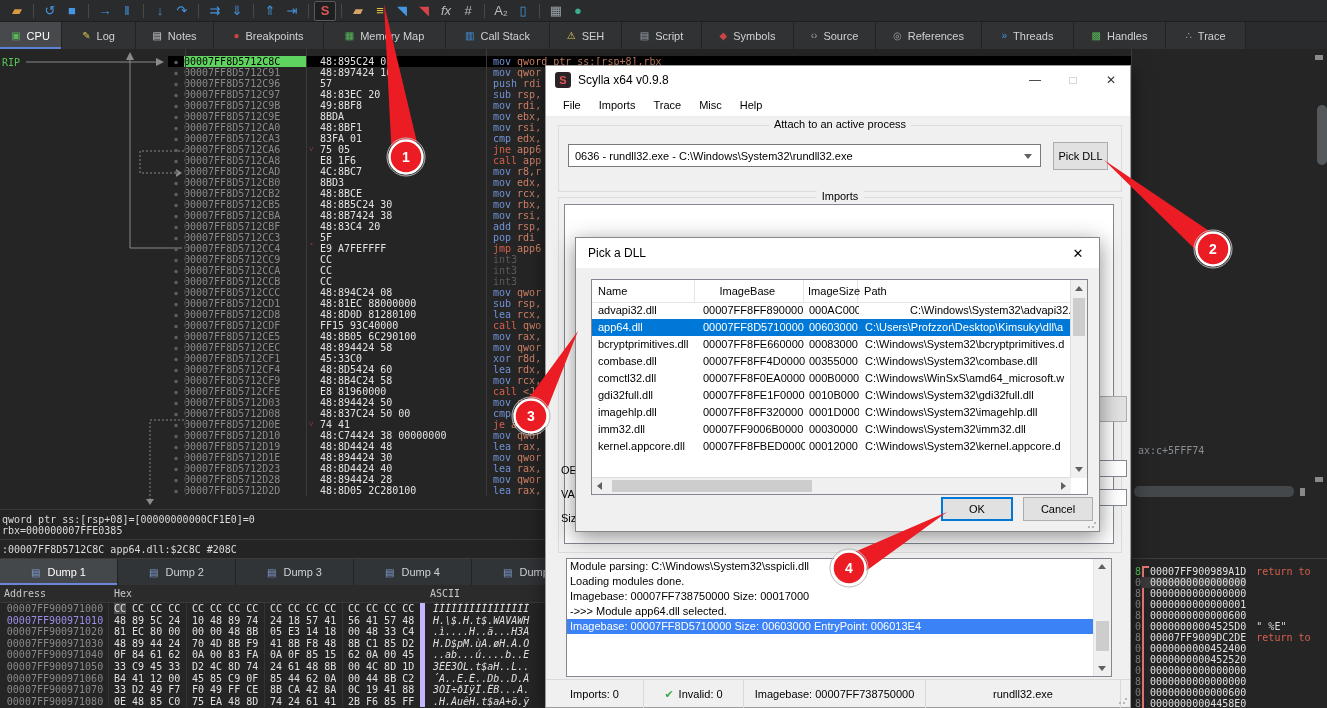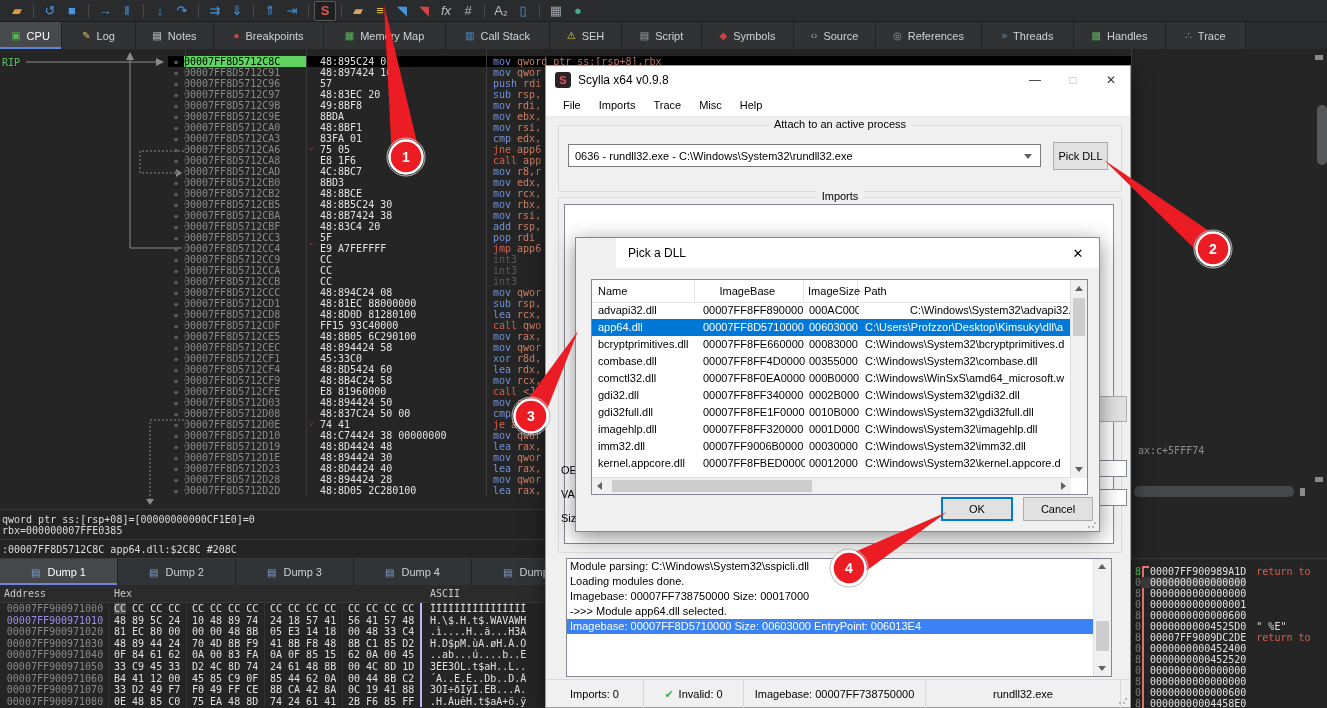--- a/index.html
+++ b/index.html
@@ -64,21 +64,21 @@
   .dtab.active{background:#45484b;color:#fff;}
   .dtab.active::after{content:"";position:absolute;left:0;right:0;bottom:0;height:2px;background:#6f86d8;}
   .dhead{position:absolute;left:0;top:26px;width:1097px;height:17px;color:#c8c8c8;font-size:10px;
          border-bottom:1px solid #3a3a3a;background:#2b2b2b;}
   .dhead span{position:absolute;top:3px;}
   .hrows{position:absolute;left:0;top:44px;}
   .hrow{display:flex;height:11.6px;line-height:11.6px;font-size:10px;white-space:pre;}
   .haddr{width:108px;padding-left:2px;color:#8a8a8a;box-sizing:border-box;text-align:center;}
   .haddr.hladdr{color:#9d8fe8;}
   .hgrp{width:78px;border-left:1px solid #333;padding-left:5px;box-sizing:border-box;color:#e0e0e0;}
-  .hascii{padding-left:8px;border-left:2px solid #c4b5fd;color:#e0e0e0;width:120px;overflow:hidden;}
+  .hascii{padding-left:8px;border-left:5px solid #c4b5fd;color:#e0e0e0;width:120px;overflow:hidden;font-style:italic;}
   .bsel{background:#4a4a4a;}
 
   
   .stack{left:1097px;top:559px;width:230px;height:149px;background:#252525;overflow:hidden;}
   .srow{display:flex;height:11px;line-height:11px;font-size:10px;white-space:pre;}
   .sdig{width:44px;text-align:right;color:#8a8a8a;}
   .sdig.grn{color:#58c558;}
   .sbracket{position:absolute;left:45px;top:7px;width:2px;height:142px;background:#e87a72;}
   .sbrackettop{position:absolute;left:45px;top:7px;width:7px;height:2px;background:#e87a72;}
   .sval{padding-left:9px;color:#e0e0e0;}
@@ -117,21 +117,21 @@
   .sc-status .cell{border-right:1px solid #d9d9d9;display:flex;align-items:center;justify-content:center;gap:5px;}
   .grip{position:absolute;right:2px;bottom:2px;width:10px;height:10px;
         background:
           radial-gradient(circle at 2px 8px,#b8b8b8 1px,transparent 1.4px),
           radial-gradient(circle at 6px 8px,#b8b8b8 1px,transparent 1.4px),
           radial-gradient(circle at 8px 4px,#b8b8b8 1px,transparent 1.4px);}
 
   
   .dlg{left:575px;top:237px;width:525px;height:295px;background:#f0f0f0;z-index:20;border:1px solid #888;
        box-sizing:border-box;box-shadow:0 5px 20px rgba(0,0,0,.45);font-size:11px;}
-  .dlg-title{position:absolute;left:0;top:0;right:0;height:30px;background:#fff;display:flex;align-items:center;padding-left:12px;font-size:12px;margin-left:40px;}
+  .dlg-title{position:absolute;left:0;top:0;right:0;height:30px;background:#fff;display:flex;align-items:center;padding-left:12px;font-size:12px;}
   .dlg-x{position:absolute;right:0;top:0;width:42px;height:30px;display:flex;align-items:center;justify-content:center;font-size:13px;cursor:pointer;}
   .lview{position:absolute;left:15px;top:41px;width:497px;height:216px;background:#fff;border:1px solid #828790;box-sizing:border-box;overflow:hidden;}
   .lvhead{position:absolute;left:0;top:0;right:16px;height:22px;background:#fff;border-bottom:1px solid #e5e5e5;display:flex;}
   .lvhead .hc{border-right:1px solid #e5e5e5;box-sizing:border-box;display:flex;align-items:center;}
   .lvrows{position:absolute;left:0;top:22px;right:16px;}
   .lvrow{display:flex;height:17px;line-height:17px;white-space:nowrap;cursor:pointer;}
   .lvrow.sel{background:#0078d7;color:#fff;}
   .lvc{overflow:hidden;box-sizing:border-box;flex-shrink:0;}
   .lv-vscroll{position:absolute;right:0;top:0;width:16px;bottom:16px;background:#f0f0f0;border-left:1px solid #dedede;}
   .lv-vthumb{position:absolute;left:2px;top:18px;width:12px;height:38px;background:#cdcdcd;}
@@ -510,26 +510,20 @@
             <span class="lvc" style="width: 54px; padding-left: 4px;">00355000</span>
             <span class="lvc" style="width: 214px; padding-left: 6px;">C:\Windows\System32\combase.dll</span>
           </div>
           <div class="lvrow">
             <span class="lvc" style="width: 103px; padding-left: 6px;">comctl32.dll</span>
             <span class="lvc" style="width: 110px; padding-left: 8px;">00007FF8F0EA0000</span>
             <span class="lvc" style="width: 54px; padding-left: 4px;">000B0000</span>
             <span class="lvc" style="width: 214px; padding-left: 6px;">C:\Windows\WinSxS\amd64_microsoft.w</span>
           </div>
           <div class="lvrow">
-            <span class="lvc" style="width: 103px; padding-left: 6px;">gdi32.dll</span>
-            <span class="lvc" style="width: 110px; padding-left: 8px;">00007FF8FF340000</span>
-            <span class="lvc" style="width: 54px; padding-left: 4px;">0002B000</span>
-            <span class="lvc" style="width: 214px; padding-left: 6px;">C:\Windows\System32\gdi32.dll</span>
-          </div>
-          <div class="lvrow">
             <span class="lvc" style="width: 103px; padding-left: 6px;">gdi32full.dll</span>
             <span class="lvc" style="width: 110px; padding-left: 8px;">00007FF8FE1F0000</span>
             <span class="lvc" style="width: 54px; padding-left: 4px;">0010B000</span>
             <span class="lvc" style="width: 214px; padding-left: 6px;">C:\Windows\System32\gdi32full.dll</span>
           </div>
           <div class="lvrow">
             <span class="lvc" style="width: 103px; padding-left: 6px;">imagehlp.dll</span>
             <span class="lvc" style="width: 110px; padding-left: 8px;">00007FF8FF320000</span>
             <span class="lvc" style="width: 54px; padding-left: 4px;">0001D000</span>
             <span class="lvc" style="width: 214px; padding-left: 6px;">C:\Windows\System32\imagehlp.dll</span>

